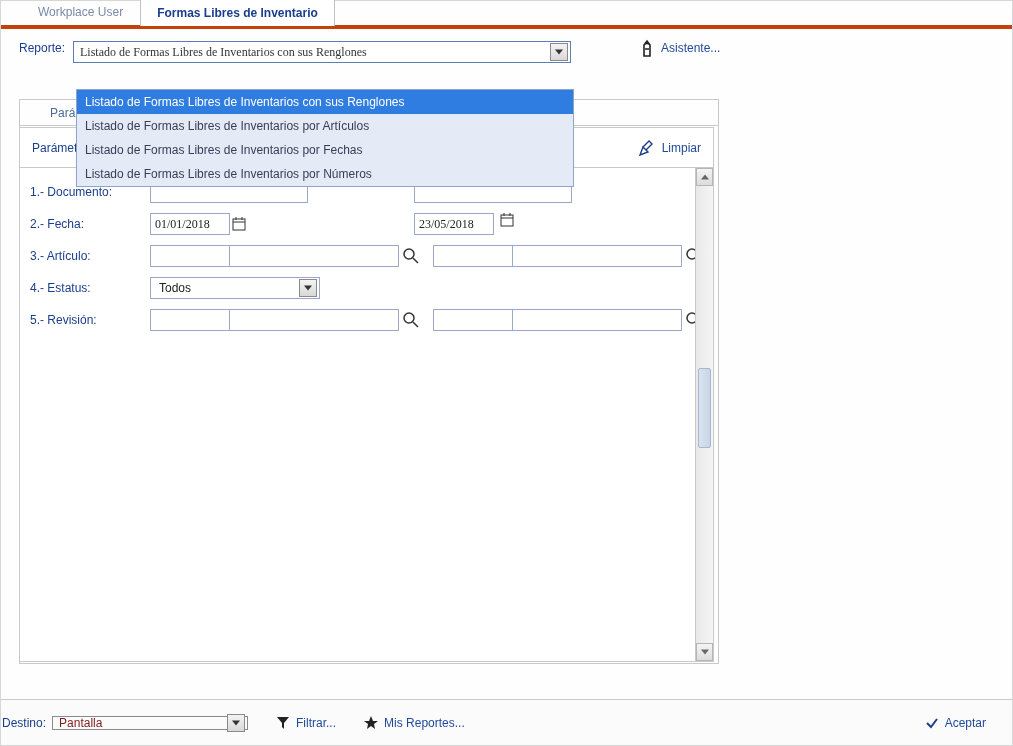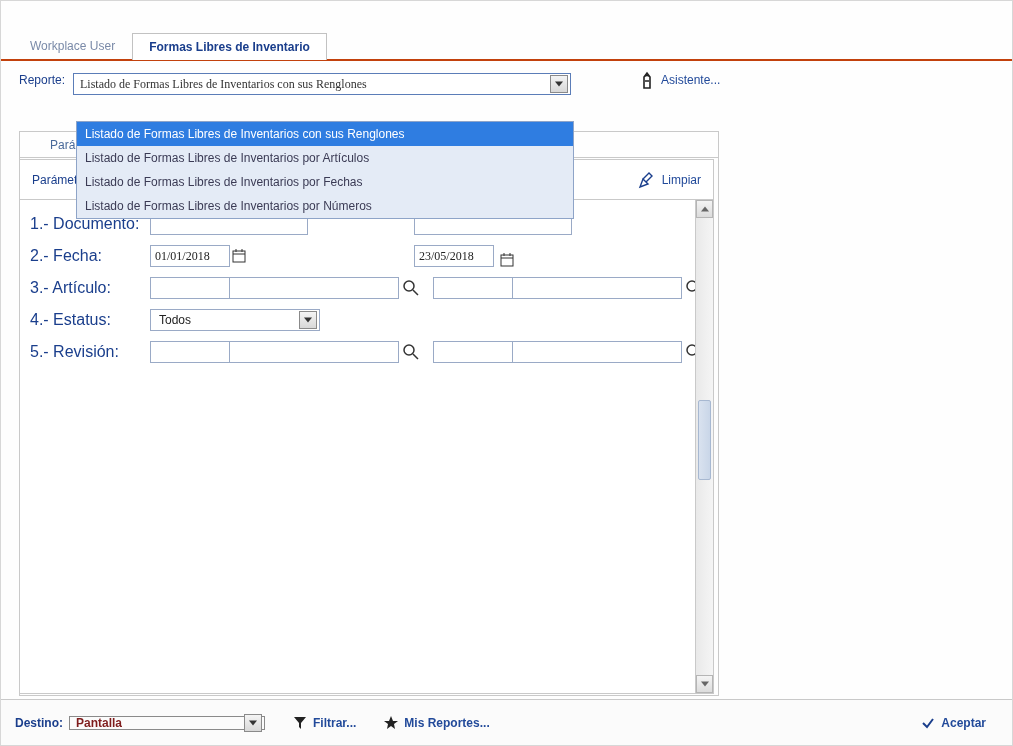--- a/index.html
+++ b/index.html
@@ -12,25 +12,24 @@
   }
   .window {
     width: 1013px;
     height: 746px;
     position: relative;
     border: 1px solid #d7d7d7;
     background: #fefefe;
   }
   .tabs {
     height: 28px;
-    border-bottom: 2px solid #c2410c;
+    border-bottom: 4px solid #c2410c;
     display: flex;
     align-items: flex-end;
-    padding-left: 12px;
-    margin-top: 32px;
+    padding-left: 20px;
   }
   .tab {
     padding: 6px 16px 6px 16px;
     border: 1px solid transparent;
     border-bottom: none;
     color: #7a8aa8;
     cursor: pointer;
     font-size: 12px;
   }
   .tab.active {
@@ -140,21 +139,21 @@
     padding:8px 10px;
   }
   .frow {
     display:flex;
     align-items:center;
     height:32px;
   }
   .flabel {
     width:120px;
     color:#1a3e8c;
-    font-size:16px;
+    font-size:12px;
   }
   .txt {
     height:22px;
     border:1px solid #9aaac6;
     background:#fff;
     padding:2px 4px;
     font-size:12px;
     font-family:Verdana;
     color:#222;
   }
@@ -189,23 +188,22 @@
     background:linear-gradient(90deg,#d9e2ef,#c9d6e8);
     border:1px solid #a7b8d1;border-radius:2px;
   }
   .footer {
     position:absolute;
     left:0;right:0;bottom:0;
     height:46px;
     border-top:1px solid #c9c9c9;
     display:flex;
     align-items:center;
-    padding:0 14px;
+    padding:0 1px;
     background:#fbfbfb;
-    font-weight:bold;
   }
   .footer .dest-label { color:#1a3e8c; margin-right:6px; }
   .footer .dest-combo {
     width:196px;height:14px;border:1px solid #8a8a8a;
     display:flex;align-items:center;justify-content:space-between;
     padding:0 2px 0 6px;color:#7f1d1d;margin-right:28px;
   }
   .footer .action { display:flex;align-items:flex-start;gap:6px;color:#224a9a;margin-right:28px;cursor:pointer; }
   .footer .accept { position:absolute; right:26px; display:flex;align-items:center;gap:6px;color:#224a9a;cursor:pointer; }
   svg { display:block; }
@@ -275,21 +273,21 @@
           <span class="flabel">2.- Fecha:</span>
           <div class="date-wrap">
             <input class="txt num" value="01/01/2018" style="">
             <svg class="date-icon" viewBox="0 0 14 14">
                 <rect x="1" y="2" width="12" height="11" fill="none" stroke="#333"></rect>
                 <line x1="1" y1="5" x2="13" y2="5" stroke="#333"></line>
                 <line x1="4" y1="0" x2="4" y2="3" stroke="#333"></line>
                 <line x1="10" y1="0" x2="10" y2="3" stroke="#333"></line>
               </svg>
           </div>
-          <div style="position:relative;left:168px;display:flex;align-items:flex-end;gap:6px;">
+          <div style="position:relative;left:168px;display:flex;align-items:flex-start;gap:6px;">
             <input class="txt num" value="23/05/2018" style="">
             <svg class="date-icon" viewBox="0 0 14 14">
                 <rect x="1" y="2" width="12" height="11" fill="none" stroke="#333"></rect>
                 <line x1="1" y1="5" x2="13" y2="5" stroke="#333"></line>
                 <line x1="4" y1="0" x2="4" y2="3" stroke="#333"></line>
                 <line x1="10" y1="0" x2="10" y2="3" stroke="#333"></line>
               </svg>
           </div>
         </div>
 

